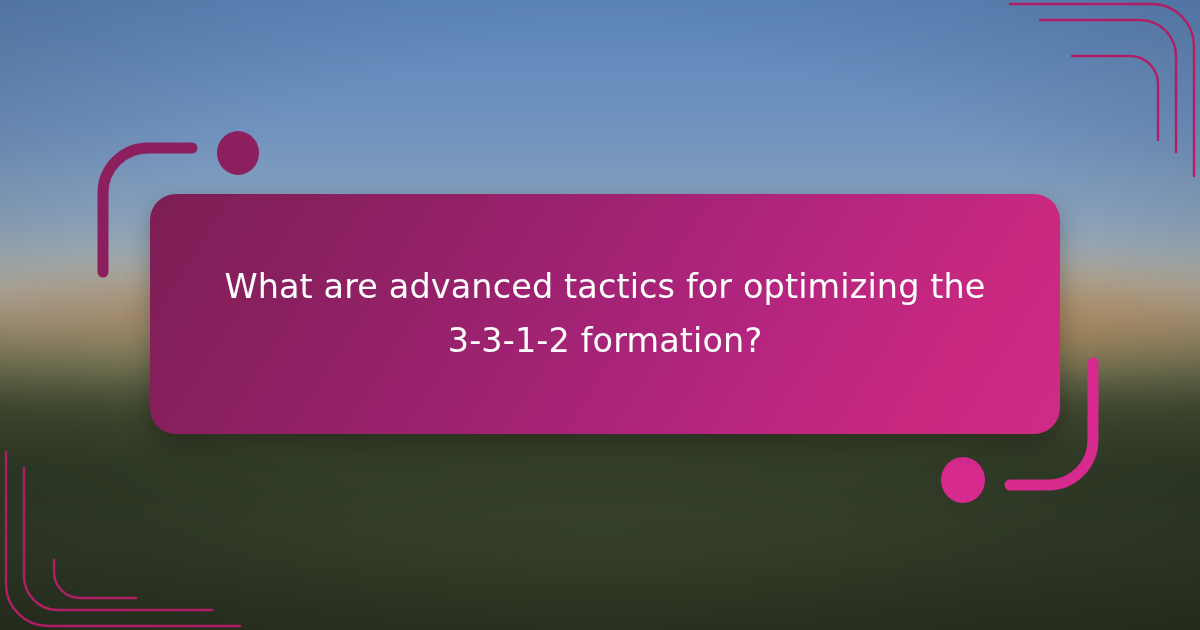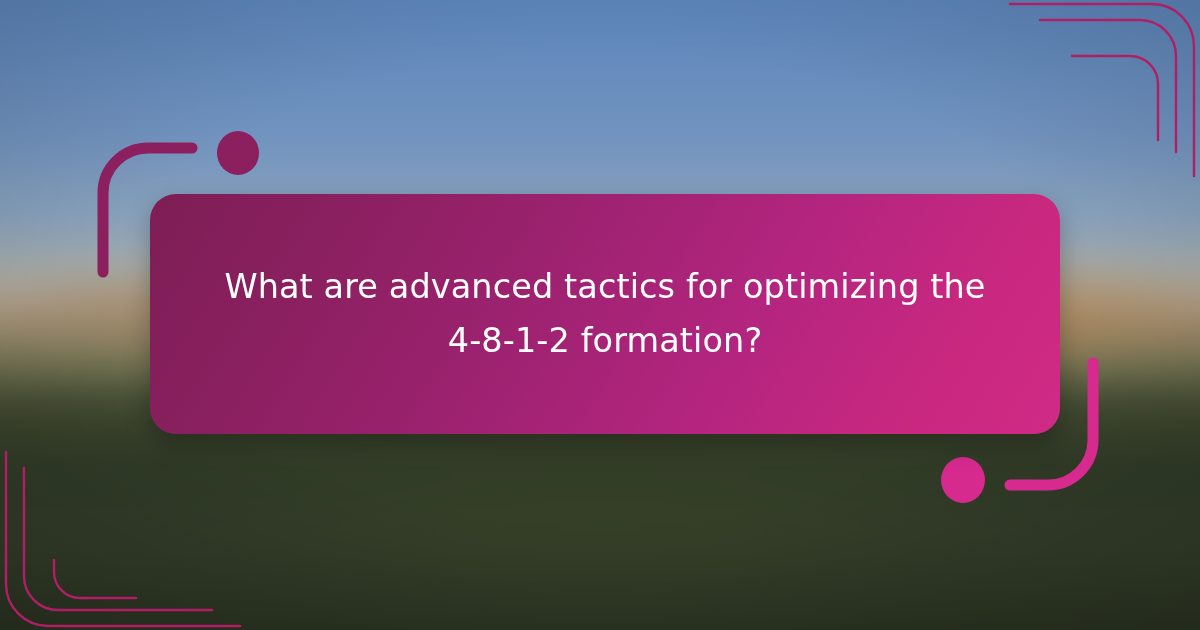--- a/index.html
+++ b/index.html
@@ -129,16 +129,16 @@
     <path d="M103 272 V193 A45 45 0 0 1 148 148 H192" stroke="#8c1f5e" stroke-width="11" stroke-linecap="round" fill="none"></path>
 
     <ellipse cx="238" cy="153" rx="21" ry="22" fill="#8c1f5e"></ellipse>
 
     <path d="M1093 363 V440 A45 45 0 0 1 1048 485 H1010" stroke="#d62a8e" stroke-width="11" stroke-linecap="round" fill="none"></path>
 
     <ellipse cx="963" cy="480" rx="22" ry="23" fill="#d62a8e"></ellipse>
   </svg>
 
   <div class="card">
-    <h1 class="card-title">What are advanced tactics for optimizing the 4-8-1-2 formation?</h1>
+    <h1 class="card-title">What are advanced tactics for optimizing the 3-3-1-2 formation?</h1>
   </div>
 
 </div>
 
 </body></html>

